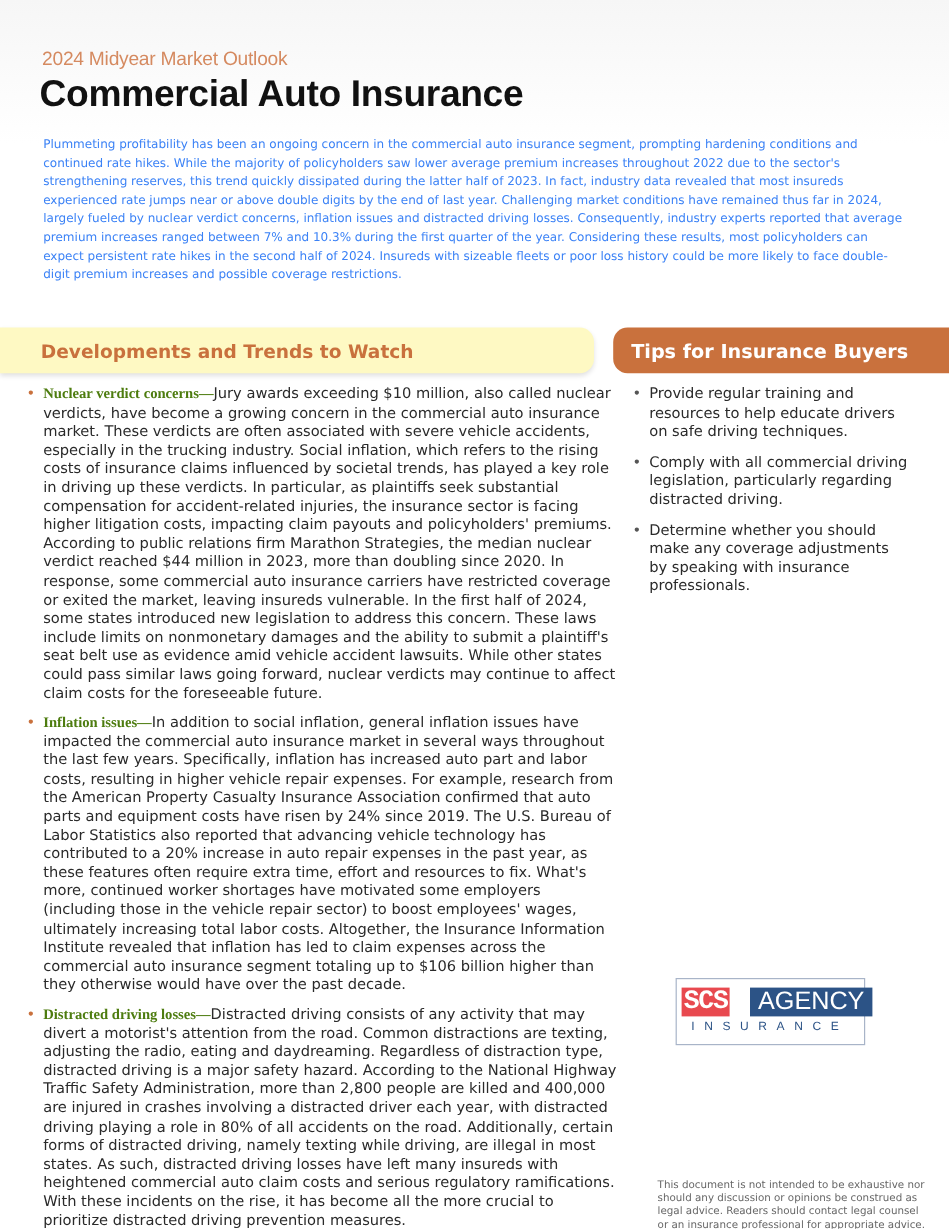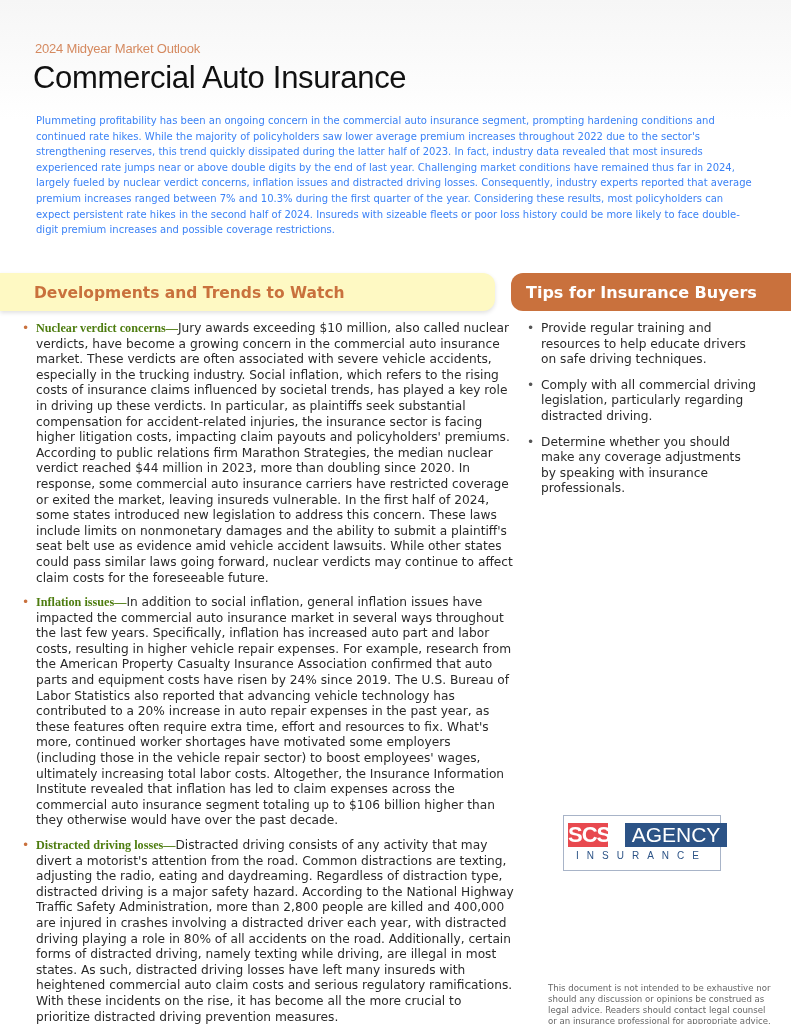--- a/index.html
+++ b/index.html
@@ -1,33 +1,33 @@
 <!DOCTYPE html>
 <html><head>
 <meta charset="utf-8">
 <style>
   html, body { margin:0; padding:0; }
   body { width:791px; height:1024px; background:#ffffff; position:relative; overflow:hidden; font-family:"DejaVu Sans", sans-serif; color:#2a2a2a; }
   .bgfade { position:absolute; left:0; top:0; width:791px; height:120px; background:linear-gradient(180deg,#f6f6f6 0%, #ffffff 100%); }
-  .kicker { position:absolute; left:35px; top:41px; font-size:13px; color:#d58a60; font-family:"Liberation Sans", sans-serif; letter-spacing:-0.2px; }
-  .title { position:absolute; left:33px; top:60px; font-size:31px; font-weight:normal; color:#111; font-family:"Liberation Sans", sans-serif; letter-spacing:-0.3px; }
+  .kicker { position:absolute; left:35px; top:41px; font-size:16px; color:#d58a60; font-family:"Liberation Sans", sans-serif; letter-spacing:-0.2px; }
+  .title { position:absolute; left:33px; top:60px; font-size:31px; font-weight:bold; color:#111; font-family:"Liberation Sans", sans-serif; letter-spacing:-0.3px; }
   .intro { position:absolute; left:36px; top:113px; width:720px; font-size:10px; line-height:15.6px; color:#3b82f6; }
   .devhead { position:absolute; left:0; top:273px; width:495px; height:38px; background:#fef9c3; border-radius:0 12px 12px 0; box-shadow:0 2px 4px rgba(0,0,0,0.12); }
   .devhead span { position:absolute; left:34px; top:11px; font-size:15.5px; font-weight:bold; color:#c9713d; }
   .tipshead { position:absolute; left:511px; top:273px; width:280px; height:38px; background:#c9713d; border-radius:12px 0 0 12px;padding-left:19px; }
   .tipshead span { position:absolute; left:15px; top:10px; font-size:16px; font-weight:bold; color:#fff; }
   .left { position:absolute; left:22px; top:321px; width:492px; font-size:12.2px; line-height:15.6px; }
   .bullet { position:relative; padding-left:14px; margin-bottom:9px; }
   .bullet .dot { position:absolute; left:0; top:0; color:#c9713d; }
   .bullet .lead { color:#4d7c0f; font-weight:bold;font-family:Liberation Serif, serif; }
   .right { position:absolute; left:527px; top:321px; width:230px; font-size:12.2px; line-height:15.6px; }
   .tip { position:relative; padding-left:14px; margin-bottom:10px; }
   .tip .dot { position:absolute; left:0; top:0; color:#555; }
   .logo { position:absolute; left:563px; top:815px; width:156px; height:54px; border:1px solid #a8b4c8; background:#fff; }
-  .logo .scs { position:absolute; left:4px; top:7px; width:40px; height:24px; background:#e8494f; color:#fff; font-family:Liberation Sans, sans-serif; font-weight:bold; font-size:22px; line-height:24px; text-align:center; letter-spacing:-1px; }
+  .logo .scs { position:absolute; left:4px; top:7px; width:40px; height:24px; background:#e8494f; color:#fff; font-family:Liberation Mono, monospace; font-weight:bold; font-size:22px; line-height:24px; text-align:center; letter-spacing:-1px; }
   .logo .agency { position:absolute; left:61px; top:7px; width:102px; height:24px; background:#2c5386; color:#fff; font-family:"Liberation Sans", sans-serif; font-size:21px; line-height:24px; text-align:center; }
   .logo .ins { position:absolute; left:4px; top:34px; width:147px; text-align:center; font-size:10px; letter-spacing:8px; color:#2c5386; font-family:"Liberation Sans", sans-serif; }
   .disclaimer { position:absolute; left:548px; top:943px; width:225px; font-size:8.6px; line-height:11px; color:#666;margin-top:40px; }
 </style>
 </head>
 <body>
 
 <div class="bgfade"></div>
 <div class="kicker">2024 Midyear Market Outlook</div>
 <div class="title">Commercial Auto Insurance</div>

